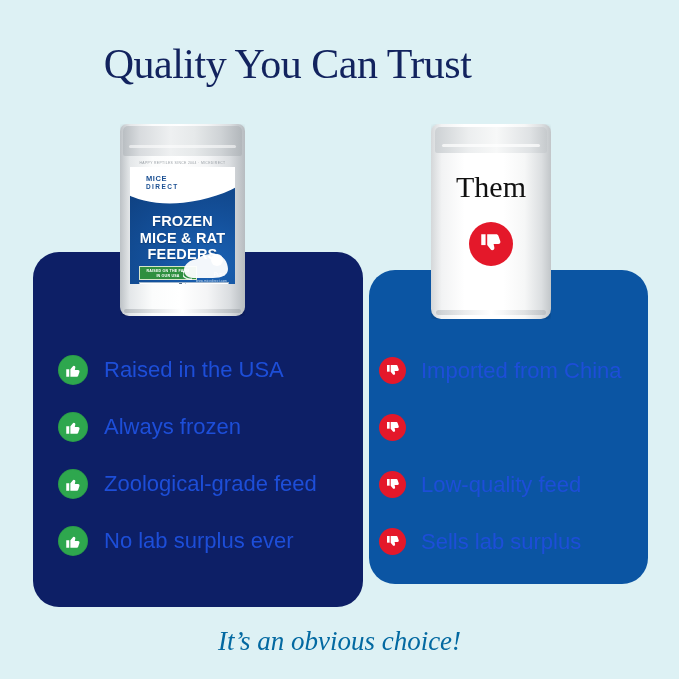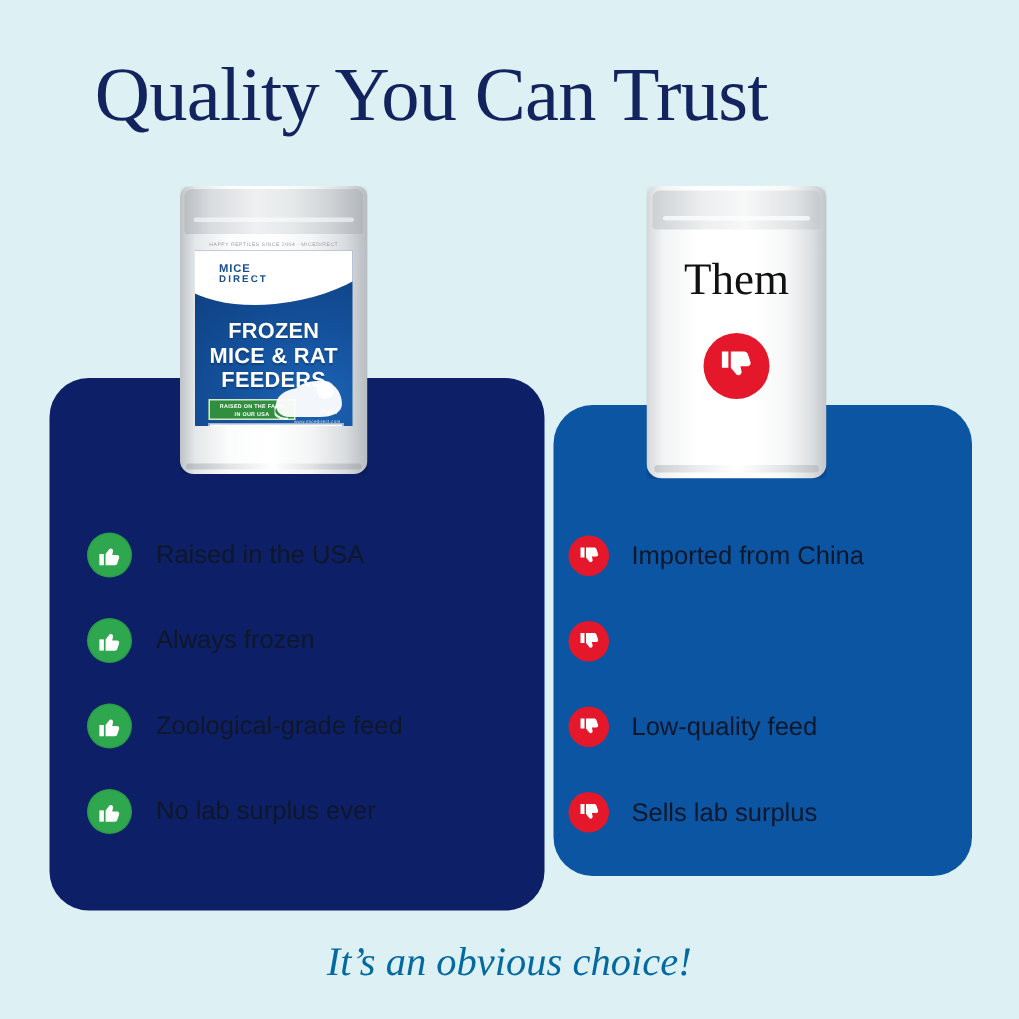--- a/index.html
+++ b/index.html
@@ -22,21 +22,21 @@
   }
 
   
   .headline {
     position: absolute;
     left: 0;
     top: 36px;
     width: 575px;
     text-align: center;
     font-family: "Liberation Serif", "DejaVu Serif", serif;
-    font-size: 51px;
+    font-size: 42px;
     line-height: 56px;
     letter-spacing: -0.5px;
     color: #12235e;
     font-weight: 400;
     white-space: nowrap;
   }
 
   
   .panel {
     position: absolute;
@@ -87,22 +87,22 @@
     height: 27px;
     background: #e4182a;
   }
   .badge svg {
     position: absolute;
     left: 50%;
     top: 50%;
     transform: translate(-50%, -50%);
   }
   .row-label {
-    color: #0f172a;
-    font-size: 17px;
+    color: #1d4ed8;
+    font-size: 22px;
     line-height: 24px;
     font-weight: 400;
   }
   .list-left .row-label { margin-left: 16px; }
   .list-right .row-label { margin-left: 15px; }
 
   
   .footer-note {
     position: absolute;
     left: 0;

